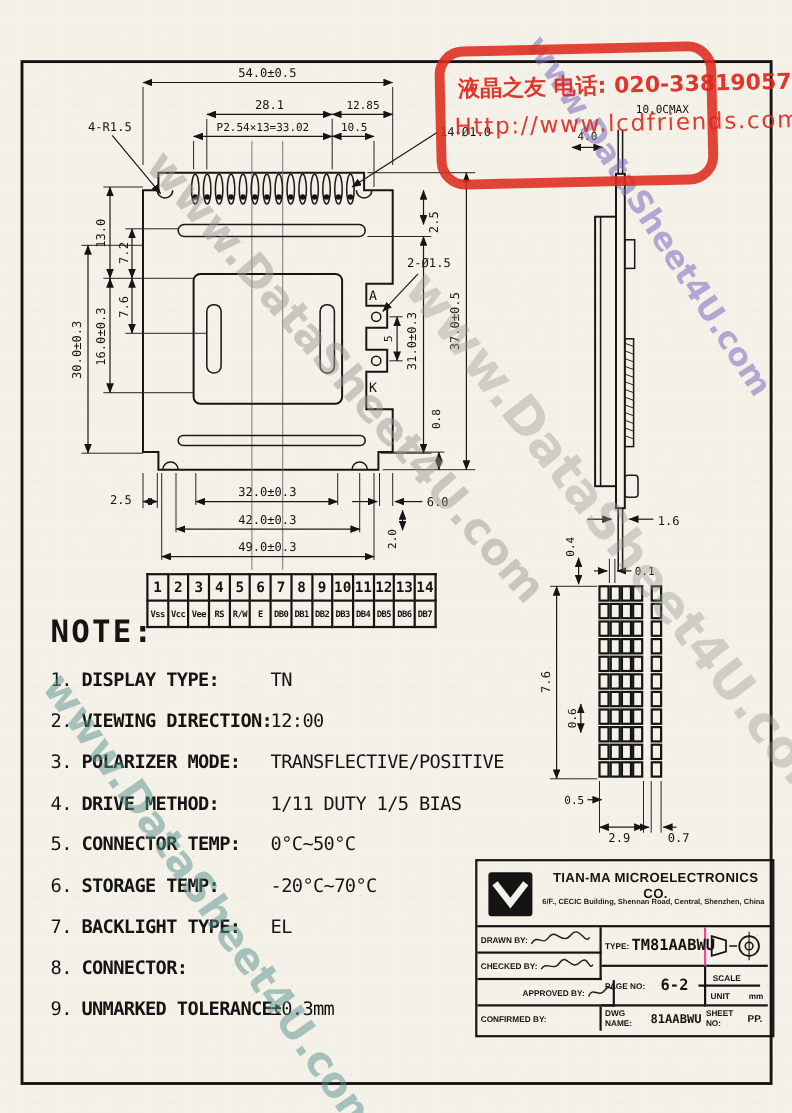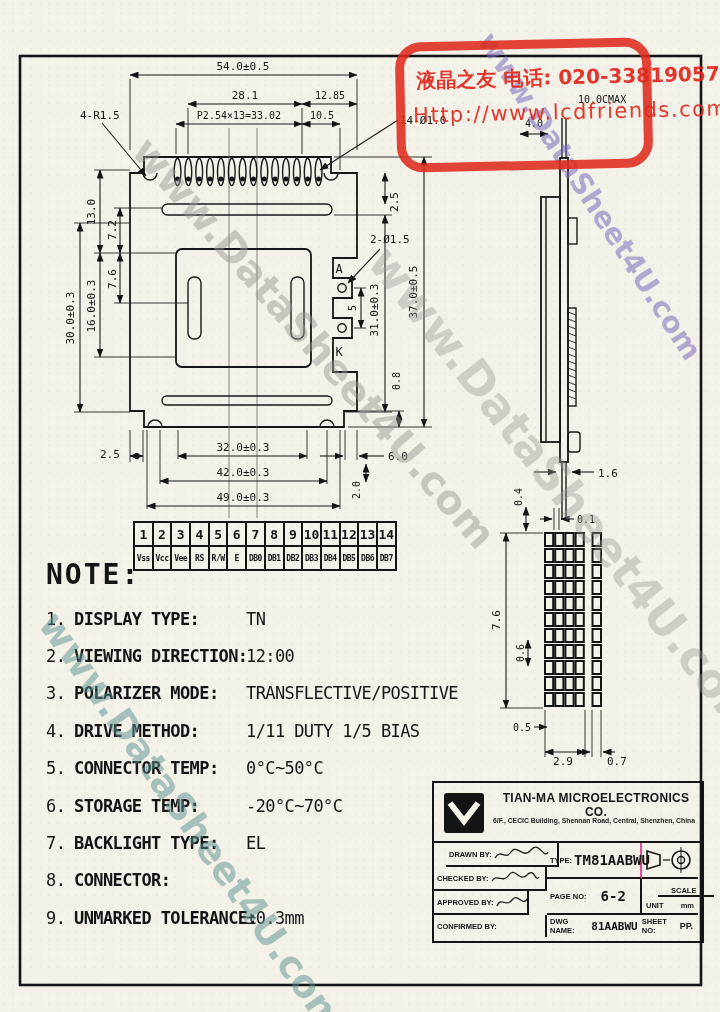--- a/index.html
+++ b/index.html
@@ -414,37 +414,37 @@
 <div class="tb abs">
   <div class="cell tb-header">
     <svg width="44" height="44" style="position:absolute;left:8px;top:8px;">
       <rect x="2" y="2" width="40" height="40" rx="3" fill="#141414"></rect>
       <path d="M8,12 L22,30 L36,12" stroke="#f4f1e8" stroke-width="6" fill="none"></path>
     </svg>
     <div class="tb-company">TIAN-MA MICROELECTRONICS CO.</div>
     <div class="tb-address">6/F., CECIC Building, Shennan Road, Central, Shenzhen, China</div>
   </div>
 
-  <div class="cell" style="left:0;top:60px;width:113px;height:24px;border-right:2px solid #141414;border-bottom:2px solid #141414;margin-left:12px;">
+  <div class="cell" style="left:0;top:60px;width:113px;height:24px;border-right:2px solid #141414;border-bottom:2px solid #141414;">
     <div class="sig-row">
         <span class="sig-lbl">DRAWN BY:</span>
       <svg width="58" height="16">
           <path d="M3,12 C9,2 13,15 19,6 S31,14 39,4 S52,14 56,6" stroke="#1d1d1d" stroke-width="1.3" fill="none"></path>
         </svg>
       </div>
   </div>
   <div class="cell" style="left:0;top:84px;width:113px;height:24px;border-right:2px solid #141414;border-bottom:2px solid #141414;">
     <div class="sig-row">
         <span class="sig-lbl">CHECKED BY:</span>
       <svg width="52" height="16">
           <path d="M3,11 C8,3 14,14 20,5 S30,13 38,5 S46,13 50,7" stroke="#1d1d1d" stroke-width="1.3" fill="none"></path>
         </svg>
       </div>
   </div>
-  <div class="cell" style="left:0;top:108px;width:95px;height:24px;border-right:2px solid #141414;border-bottom:2px solid #141414;">
+  <div class="cell" style="left:0;top:108px;width:125px;height:24px;border-right:2px solid #141414;border-bottom:2px solid #141414;padding-left:38px;">
     <div class="sig-row">
         <span class="sig-lbl">APPROVED BY:</span>
       <svg width="48" height="16">
           <path d="M3,12 C7,2 12,14 18,6 S28,14 34,4 S42,13 46,6" stroke="#1d1d1d" stroke-width="1.3" fill="none"></path>
         </svg>
       </div>
   </div>
   <div class="cell" style="left:0;top:132px;width:113px;height:22px;border-right:2px solid #141414;">
     <div class="sig-row">
         <span class="sig-lbl">CONFIRMED BY:</span>
@@ -462,21 +462,21 @@
 
   <div class="cell" style="left:208px;top:60px;width:56px;height:36px;border-bottom:2px solid #141414;">
     <svg width="56" height="34">
       <path d="M5,8 L18,12 L18,22 L5,26 Z" stroke="#141414" stroke-width="1.6" fill="none"></path>
       <line x1="21" y1="17" x2="28" y2="17" stroke="#141414" stroke-width="1.2"></line>
       <circle cx="39" cy="17" r="9" stroke="#141414" stroke-width="1.6" fill="none"></circle>
       <circle cx="39" cy="17" r="3.5" stroke="#141414" stroke-width="1.4" fill="none"></circle>
       <line x1="39" y1="4" x2="39" y2="30" stroke="#141414" stroke-width="1"></line>
     </svg>
   </div>
-  <div class="cell" style="left:224px;top:96px;width:56px;height:18px;border-bottom:2px solid #141414;padding-left:13px;box-sizing:border-box;">
+  <div class="cell" style="left:201px;top:96px;width:56px;height:18px;border-bottom:2px solid #141414;padding-left:13px;box-sizing:border-box;">
     <span class="tb-lbl">SCALE</span>
   </div>
   <div class="cell" style="left:208px;top:114px;width:56px;height:18px;border-bottom:2px solid #141414;display:flex;align-items:center;justify-content:space-between;padding:0 4px;box-sizing:border-box;">
     <span class="tb-lbl">UNIT</span>
     <span class="tb-lbl">mm</span>
   </div>
 
   <div class="cell" style="left:113px;top:132px;width:146px;height:22px;display:flex;align-items:center;gap:4px;padding-left:3px;box-sizing:border-box;">
     <span class="tb-lbl">DWG NAME:</span>
     <span style="font-size:11px;font-weight:bold;font-family:'DejaVu Sans Mono',monospace;">81AABWU</span>

